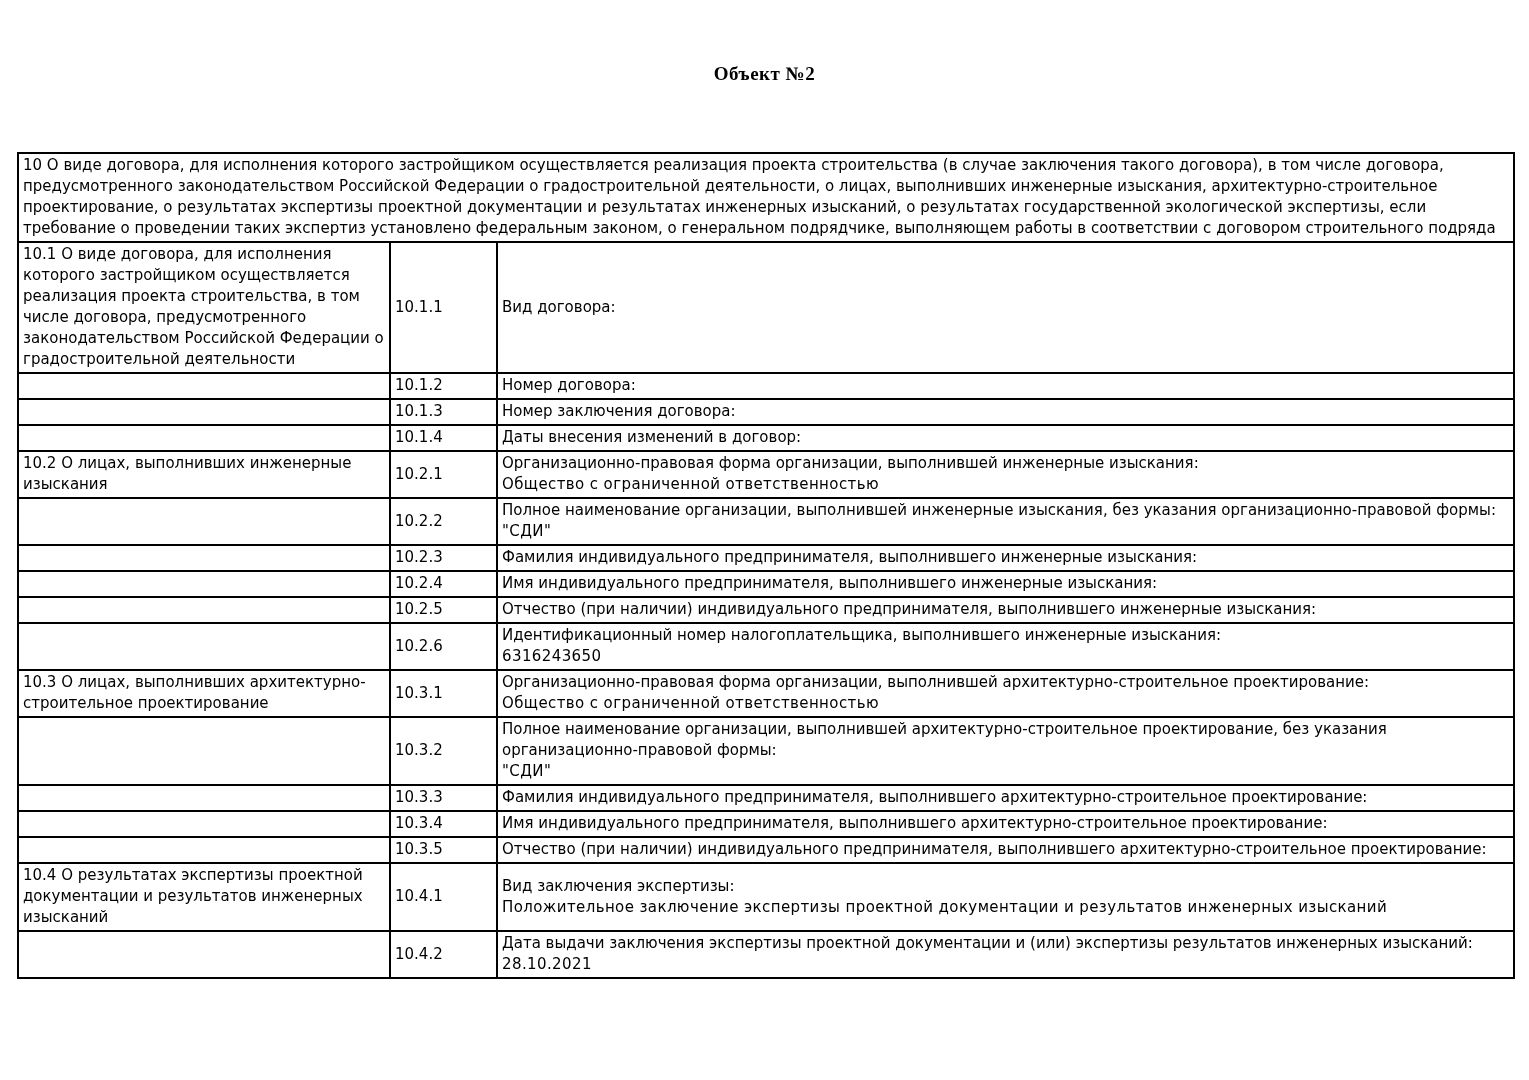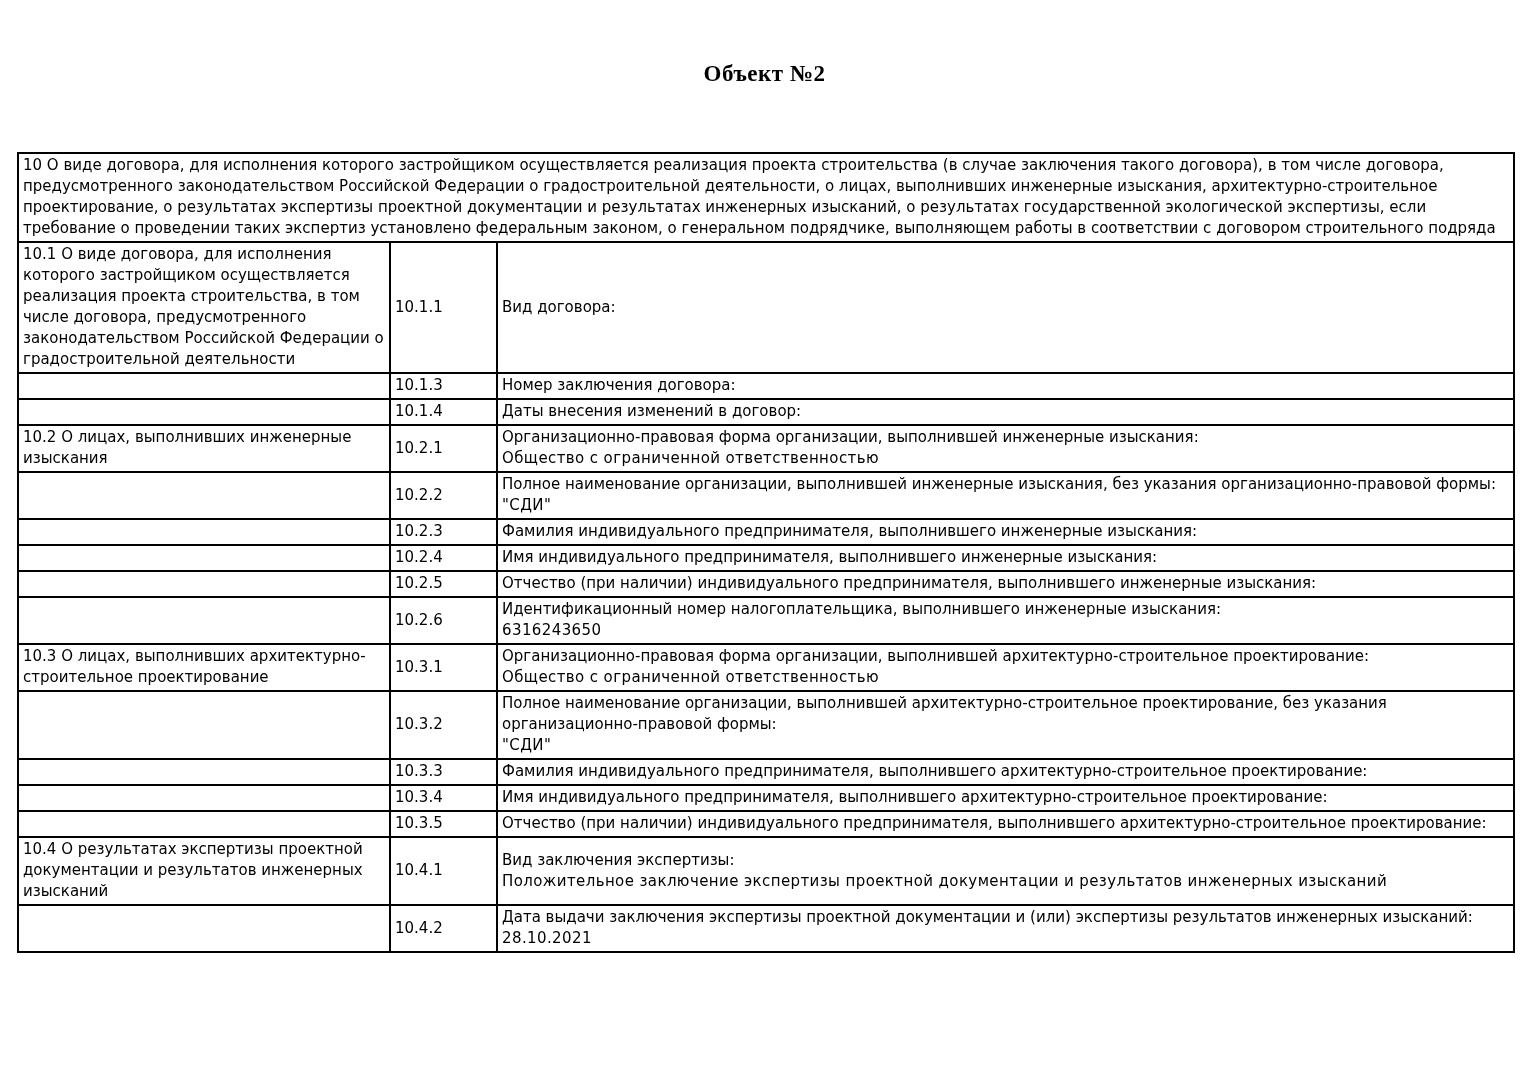--- a/index.html
+++ b/index.html
@@ -11,21 +11,21 @@
     width: 1529px;
     height: 1080px;
     overflow: hidden;
     color: #000000;
     font-family: "DejaVu Sans", "Liberation Sans", sans-serif;
   }
   .page-title {
     margin: 58px 0 0 0;
     text-align: center;
     font-family: "Liberation Serif", "DejaVu Serif", serif;
-    font-size: 23px;
+    font-size: 19px;
     font-weight: bold;
     line-height: 32px;
     letter-spacing: 0.5px;
   }
   table.decl-table {
     border-collapse: collapse;
     table-layout: fixed;
     width: 1496px;
     margin: 62px 16px 0 17px;
   }
@@ -65,20 +65,27 @@
   </colgroup>
   <tbody id="table-body">
       <tr>
         <td class="intro-cell" colspan="3">10 О виде договора, для исполнения которого застройщиком осуществляется реализация проекта строительства (в случае заключения такого договора), в том числе договора, предусмотренного законодательством Российской Федерации о градостроительной деятельности, о лицах, выполнивших инженерные изыскания, архитектурно-строительное проектирование, о результатах экспертизы проектной документации и результатах инженерных изысканий, о результатах государственной экологической экспертизы, если требование о проведении таких экспертиз установлено федеральным законом, о генеральном подрядчике, выполняющем работы в соответствии с договором строительного подряда</td>
       </tr>
       <tr>
         <td class="section-cell">10.1 О виде договора, для исполнения которого застройщиком осуществляется реализация проекта строительства, в том числе договора, предусмотренного законодательством Российской Федерации о градостроительной деятельности</td>
         <td class="code-cell">10.1.1</td>
         <td class="content-cell">
           <div class="field-label">Вид договора:</div>
+        </td>
+      </tr>
+      <tr>
+        <td class="section-cell"></td>
+        <td class="code-cell">10.1.2</td>
+        <td class="content-cell">
+          <div class="field-label">Номер договора:</div>
         </td>
       </tr>
       <tr>
         <td class="section-cell"></td>
         <td class="code-cell">10.1.3</td>
         <td class="content-cell">
           <div class="field-label">Номер заключения договора:</div>
         </td>
       </tr>
       <tr>

